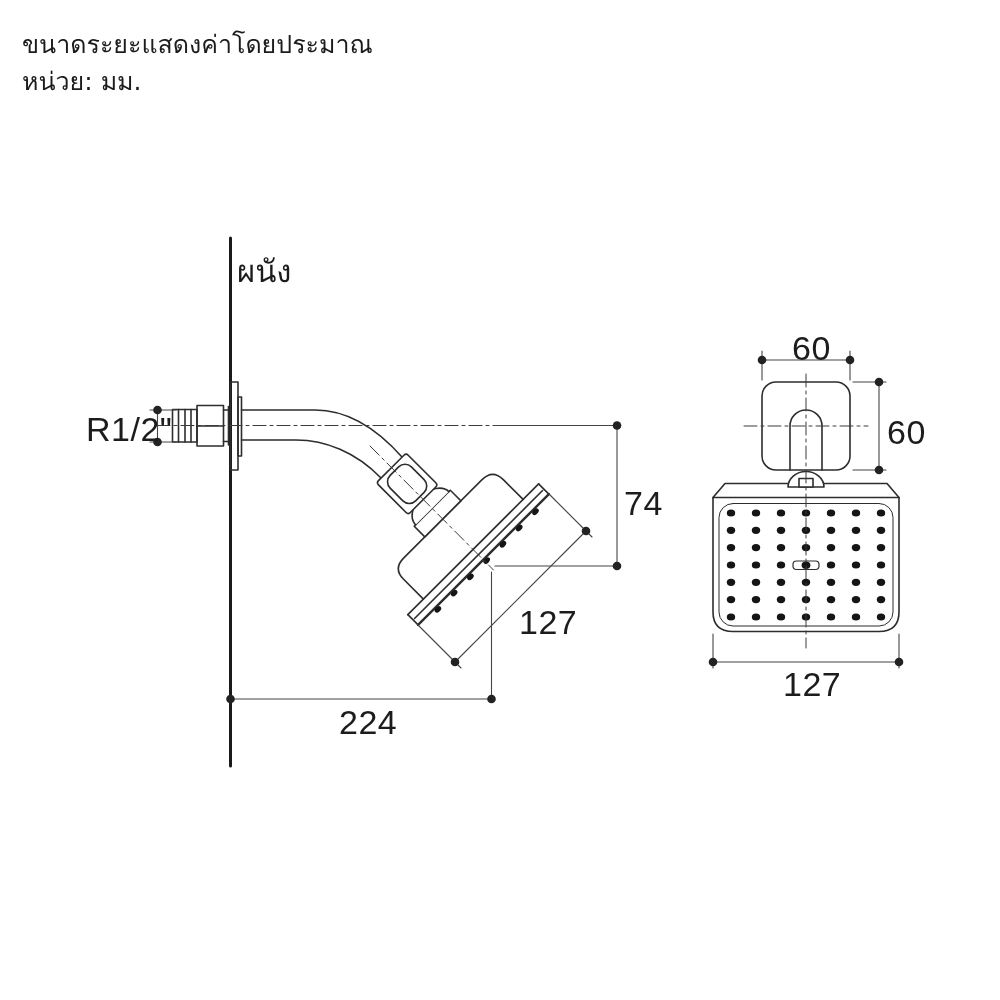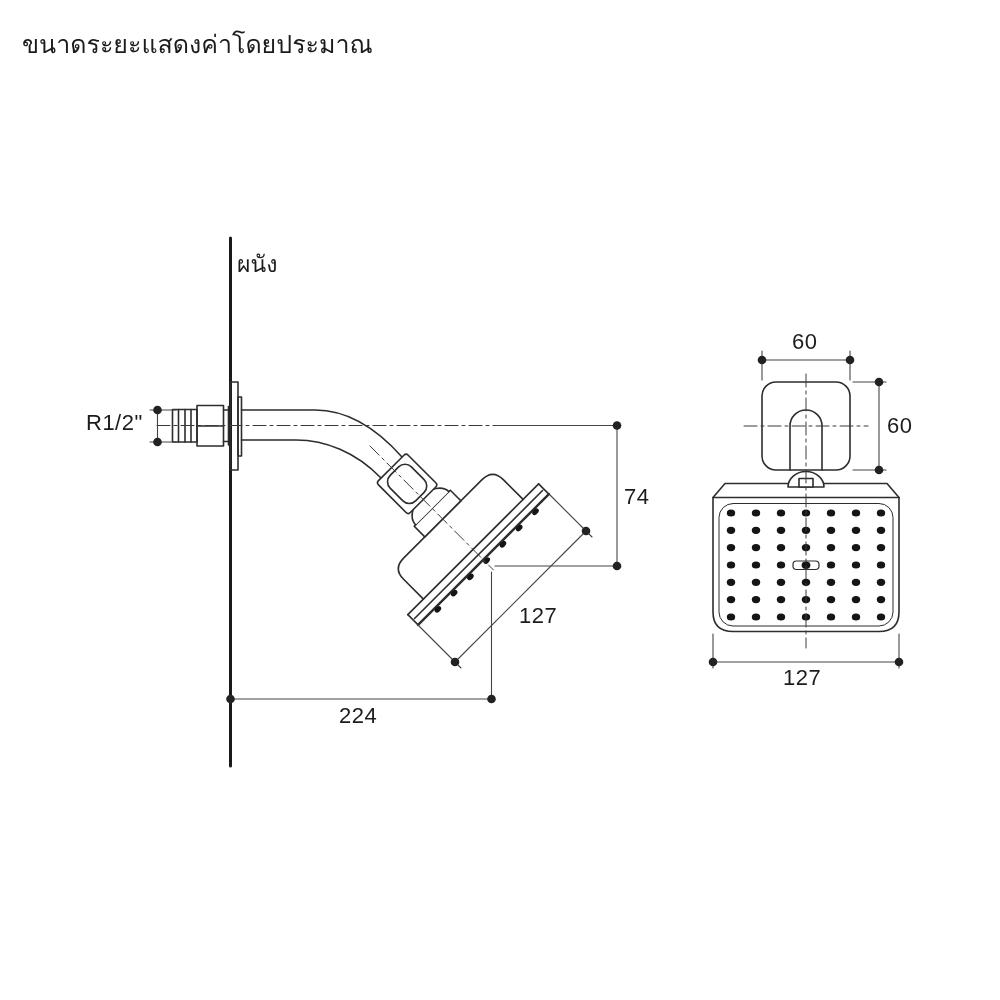--- a/index.html
+++ b/index.html
@@ -3,22 +3,22 @@
 <meta charset="utf-8">
 <style>
   html,body{margin:0;padding:0;background:#fff;}
   #canvas{position:relative;width:1000px;height:858px;background:#ffffff;overflow:hidden;
           font-family:"Liberation Sans","DejaVu Sans",sans-serif;}
   #drawing{position:absolute;left:0;top:0;}
   .txt{position:absolute;color:#1c1c1c;white-space:nowrap;}
   .thai{font-family:"DejaVu Sans",sans-serif;}
   .hdr{left:22px;top:26px;font-size:25px;line-height:37px;}
   .note{left:22px;top:925px;font-size:25px;}
-  .wall-lbl{left:237px;top:246px;font-size:23px;}
-  .dim{font-size:22px;letter-spacing:.5px;}
+  .wall-lbl{left:237px;top:246px;font-size:31px;}
+  .dim{font-size:34px;letter-spacing:.5px;}
   .d-r12{left:86px;top:410px;}
   .d-92{left:624px;top:484px;}
   .d-127s{left:519px;top:603px;}
   .d-175{left:339px;top:703px;}
   .d-60t{left:792px;top:329px;}
   .d-60r{left:887px;top:413px;}
   .d-127f{left:783px;top:665px;}
 </style>
 </head>
 <body>
@@ -226,20 +226,21 @@
             <circle cx="879" cy="470" r="4.3"></circle>
           <circle cx="713" cy="662" r="4.3"></circle>
             <circle cx="899" cy="662" r="4.3"></circle>
         </g>
       </g>
     </g>
   </svg>
 
   <div class="txt thai hdr">
     <div>ขนาดระยะแสดงค่าโดยประมาณ</div>
+    <div>หน่วย: มม.</div>
   </div>
 
   <div class="txt thai wall-lbl">ผนัง</div>
 
   <div class="txt dim d-r12">R1/2"</div>
   <div class="txt dim d-92">74</div>
   <div class="txt dim d-127s">127</div>
   <div class="txt dim d-175">224</div>
   <div class="txt dim d-60t">60</div>
   <div class="txt dim d-60r">60</div>

